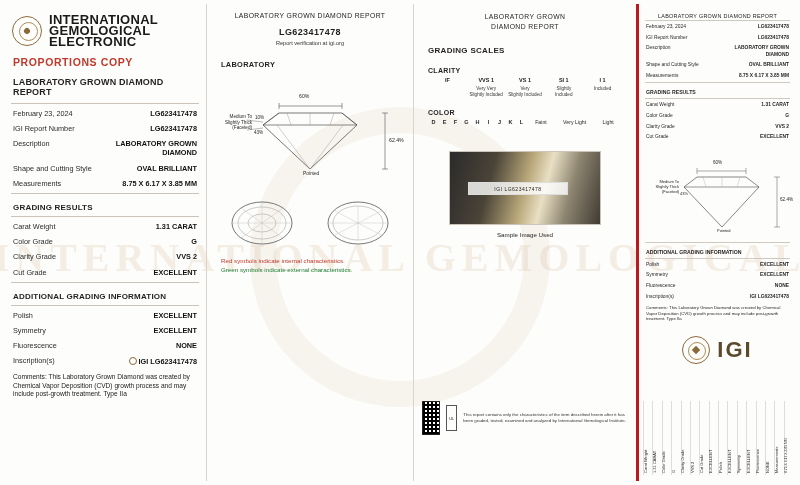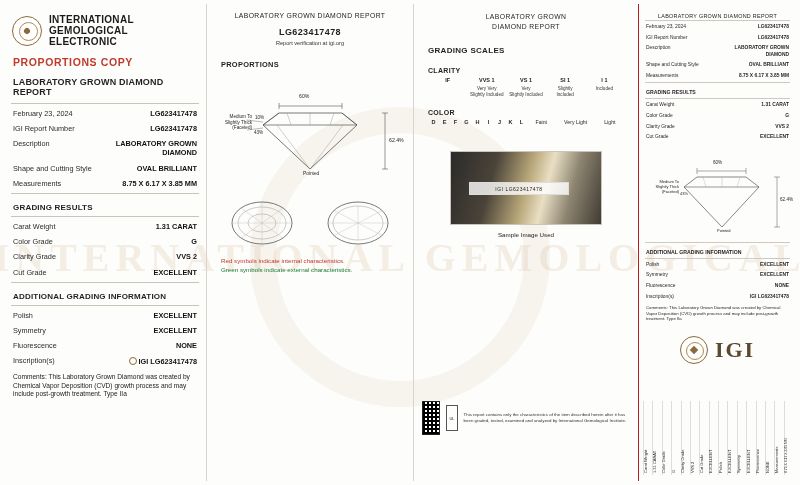--- a/index.html
+++ b/index.html
@@ -52,21 +52,21 @@
     content:""; position:absolute; left:50%; top:50%;
     width:17px; height:17px; margin:-8.5px 0 0 -8.5px;
     border-radius:50%; border:1.2px solid #b08d54;
   }
   .igi-logo:after {
     content:""; position:absolute; left:50%; top:50%;
     width:6px; height:6px; margin:-3px 0 0 -3px;
     background:#8a6a3b; border-radius:50% 50% 50% 50%;
     transform: rotate(45deg);
   }
-  .igi-words { font-size: 10px; font-weight: bold; letter-spacing: 0.3px; line-height: 11px; color:#1a1a1a; }
+  .igi-words { font-size: 13px; font-weight: bold; letter-spacing: 0.3px; line-height: 11px; color:#1a1a1a; }
   .elec { color:#c0392b; font-weight:bold; font-size:10.5px; letter-spacing:0.6px; padding:7px 0 0 9px; }
   .lgdr-title { font-size: 9px; font-weight: bold; letter-spacing:0.2px; padding: 9px 8px 4px 9px; }
   .hr { height:1px; background:#c9c3b9; margin: 2px 7px; }
 
   .row { display:flex; font-size: 7.3px; padding: 3.1px 9px; line-height: 9px; }
   .row .k { flex: 1 1 auto; color:#2b2b2b; }
   .row .v { flex: 0 0 86px; text-align:right; font-weight: bold; color:#111; }
   .row .v.multi { line-height: 9px; }
   .sect { font-size: 8px; font-weight:bold; padding: 7px 9px 2px 9px; letter-spacing:0.2px; }
   .comments { font-size: 6.6px; line-height: 8.4px; padding: 4px 9px 0 9px; color:#222; }
@@ -79,21 +79,21 @@
   .c2head .t2 { font-size: 9px; font-weight:bold; letter-spacing:0.4px; margin-top:8px; }
   .c2head .t3 { font-size: 5.6px; color:#333; margin-top:3px; }
   .blockttl { font-size: 7.4px; font-weight:bold; letter-spacing:0.3px; padding: 14px 0 0 14px; }
   .propwrap { position:relative; height: 110px; margin-top: 4px; }
   .ovals { display:flex; gap:10px; justify-content:center; margin-top:10px; }
   .keyttl { font-size:7.4px; font-weight:bold; letter-spacing:0.3px; padding: 10px 0 0 14px;}
   .keytxt { font-size:6.2px; line-height:8.6px; padding: 4px 0 0 14px; color:#c0392b;}
   .keytxt.green { color:#1e7d34; padding-top:0; }
 
   
-  #col3 { left: 414px; top: 4px; width: 225px; height: 477px; border-right:1px solid #b91c1c; }
+  #col3 { left: 414px; top: 4px; width: 225px; height: 477px; border-right:3px solid #b91c1c; }
   .c3head { text-align:center; padding-top:8px; }
   .c3head .t1 { font-size:6.8px; letter-spacing:0.4px; line-height:10px;}
   .gs-title { font-size: 8px; font-weight:bold; letter-spacing:0.3px; padding: 14px 0 0 14px; }
   .sub-title { font-size: 7px; font-weight:bold; letter-spacing:0.3px; padding: 12px 0 3px 14px; }
   .scale { display:flex; padding: 0 14px; gap:0px; }
   .scale .cell { flex:1 1 0; text-align:center; }
   .scale .cell .lab { font-size:5.5px; font-weight:bold; line-height:7px; color:#222;}
   .scale .cell .sub { font-size:4.6px; line-height:5.6px; color:#333; margin-top:2px;}
   .colorscale { display:flex; padding: 0 14px; }
   .colorscale .c { flex:0 0 auto; width:11px; font-size:5.5px; text-align:center; font-weight:bold;}
@@ -126,21 +126,21 @@
   .rrow .k { flex:1 1 auto; }
   .rrow .v { flex:0 0 58px; text-align:right; font-weight:bold; }
   .rsect { font-size:5.2px; font-weight:bold; padding:5px 7px 2px 7px; }
   .rhr { height:1px; background:#cfc9bf; margin:1px 6px; }
   .rcomments { font-size:4.3px; line-height:5.6px; padding:3px 7px 0 7px; }
   .r-diag { height: 92px; position:relative; margin-top:6px; }
   .r-logo-wrap { display:flex; align-items:center; justify-content:center; gap:7px; margin-top:14px; }
   .r-logo { width:28px;height:28px;border-radius:50%;border:1.5px solid #8a6a3b;position:relative;}
   .r-logo:before{content:"";position:absolute;left:50%;top:50%;width:16px;height:16px;margin:-8px 0 0 -8px;border-radius:50%;border:1px solid #b08d54;}
   .r-logo:after{content:"";position:absolute;left:50%;top:50%;width:6px;height:6px;margin:-3px 0 0 -3px;background:#8a6a3b;transform:rotate(45deg);}
-  .r-igi { font-family:Liberation Serif, serif; font-size:22px; letter-spacing:2px; color:#5c4a2e; font-weight:bold;}
+  .r-igi { font-family:Liberation Sans, sans-serif; font-size:22px; letter-spacing:2px; color:#5c4a2e; font-weight:bold;}
   .vert-table { position:absolute; bottom:6px; left:4px; right:4px; height:74px; display:flex; gap:1px;}
   .vcol { flex:1 1 0; border-left:1px solid #ddd; position:relative;}
   .vtxt { position:absolute; bottom:2px; left:50%; transform-origin:left bottom; transform: rotate(-90deg); white-space:nowrap; font-size:4px;}
 
   .wwwfoot { position:absolute; bottom: 8px; left: 207px; width: 207px; text-align:center; font-size:7.5px; font-weight:bold; letter-spacing:0.5px; }
 
   svg { display:block; }
 </style>
 </head>
 <body>
@@ -237,21 +237,21 @@
     </div>
   </div>
 
   <div class="panel" id="col2">
     <div class="c2head">
       <div class="t1">LABORATORY GROWN DIAMOND REPORT</div>
       <div class="t2">LG623417478</div>
       <div class="t3">Report verification at igi.org</div>
     </div>
 
-    <div class="blockttl">PROPORTIONS</div>
+    <div class="blockttl">LABORATORY</div>
 
     <div class="propwrap">
       <svg width="207" height="110" viewBox="0 0 207 110">
 
         <polygon points="72,40 135,40 150,52 103,96 56,52" fill="none" stroke="#555" stroke-width="0.8"></polygon>
         <line x1="56" y1="52" x2="150" y2="52" stroke="#555" stroke-width="0.7"></line>
         <line x1="72" y1="40" x2="56" y2="52" stroke="#555" stroke-width="0.6"></line>
         <line x1="135" y1="40" x2="150" y2="52" stroke="#555" stroke-width="0.6"></line>
         <line x1="84" y1="52" x2="80" y2="40" stroke="#999" stroke-width="0.45"></line>
         <line x1="123" y1="52" x2="127" y2="40" stroke="#999" stroke-width="0.45"></line>

